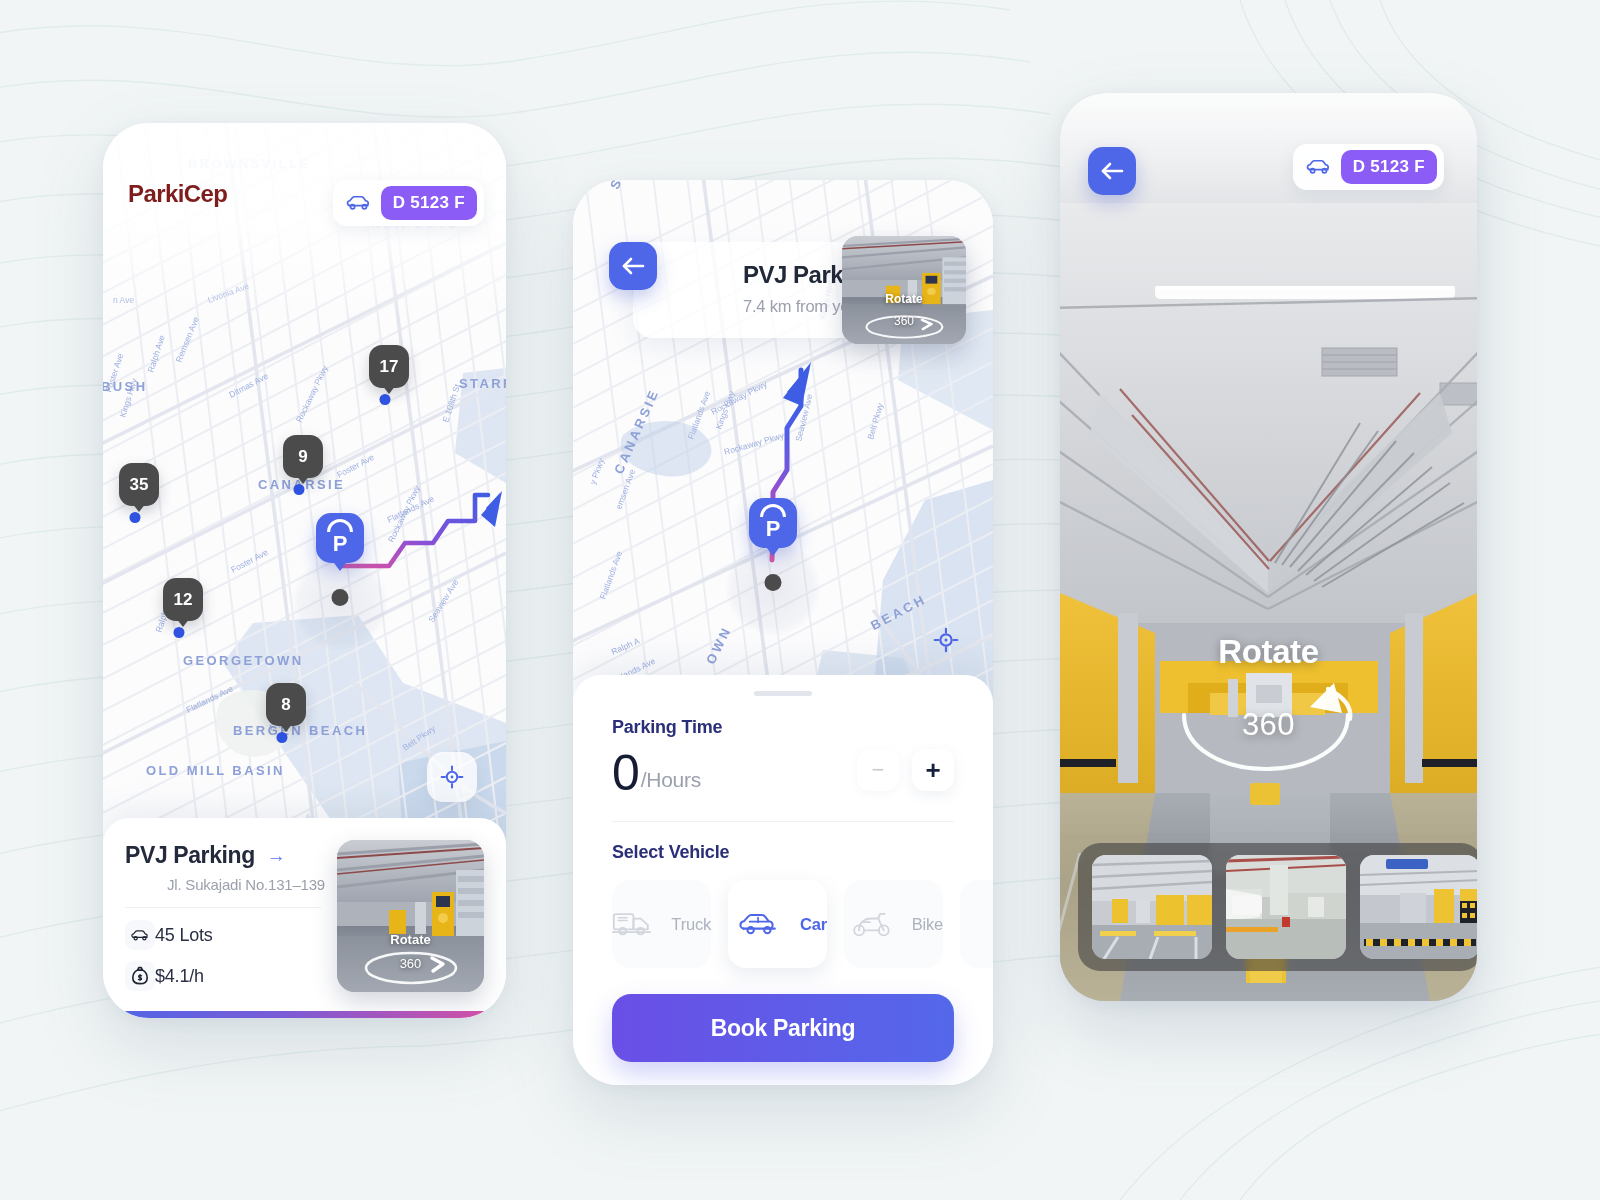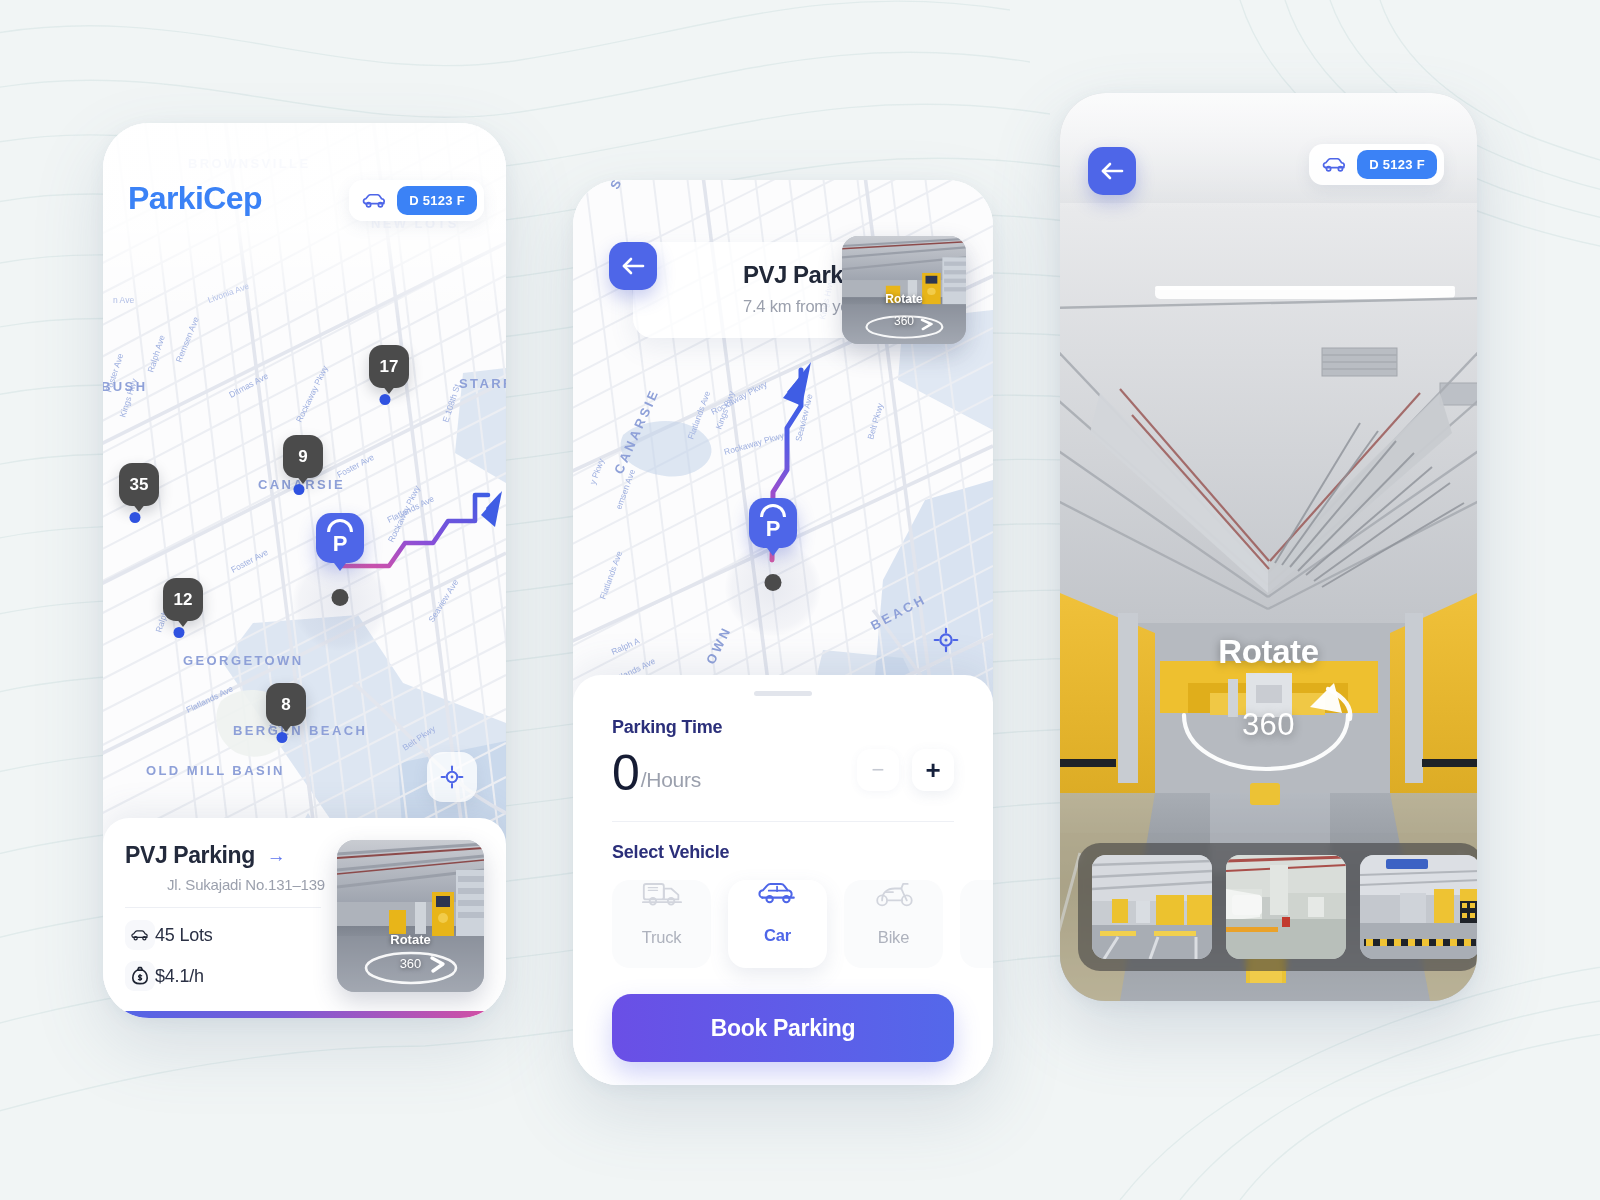--- a/index.html
+++ b/index.html
@@ -32,33 +32,33 @@
   .maplayer { position: absolute; inset: 0; width: 100%; height: 100%; }
 
   
   .p1-top {
     position: absolute; left: 0; top: 0; right: 0; height: 195px;
     background: linear-gradient(180deg, rgba(255,255,255,.93) 0%, rgba(255,255,255,.86) 55%, rgba(255,255,255,0) 100%);
     z-index: 6; pointer-events: none;
   }
   .brand {
     position: absolute; left: 25px; top: 57px; z-index: 8;
-    font-size: 32px; font-weight: bold; letter-spacing: -.6px; color: #3b82f6;
+    font-size: 24px; font-weight: bold; letter-spacing: -.6px; color: #7f1d1d;
   }
   .plate-pill {
     position: absolute; z-index: 8; display: flex; align-items: center;
     background: rgba(255,255,255,.94); border-radius: 14px;
     padding: 6px 7px 6px 12px; gap: 9px;
     box-shadow: 0 5px 16px rgba(80,100,140,.10);
   }
   #p1-plate { right: 22px; top: 57px; }
   #p3-plate { right: 33px; top: 137px; }
   .plate-chip {
-    background: #3b82f6; color: #fff; border-radius: 10px;
-    padding: 7px 12px; font-size: 13px; font-weight: bold; letter-spacing: .3px;
+    background: #8b5cf6; color: #fff; border-radius: 10px;
+    padding: 7px 12px; font-size: 17px; font-weight: bold; letter-spacing: .3px;
     white-space: nowrap;
   }
   .searchbar {
     position: absolute; left: 25px; top: 114px; width: 353px; height: 56px;
     background: rgba(244,245,248,.88); border-radius: 17px; z-index: 8;
     display: flex; align-items: center; padding: 0 18px;
   }
   .searchbar .ph { flex: 1; font-size: 17.5px; color: #8d919e; letter-spacing: -.2px; }
 
   
@@ -173,21 +173,21 @@
   .step {
     width: 42px; height: 42px; border-radius: 13px; background: #fff;
     display: flex; align-items: center; justify-content: center;
     box-shadow: 0 4px 13px rgba(90,110,150,.10);
   }
   .step.minus { box-shadow: 0 2px 9px rgba(90,110,150,.06); }
   .sep { height: 1px; background: #eef0f5; margin: 24px 0 20px; }
   .vehrow { display: flex; gap: 17px; margin-top: 17px; }
   .veh {
     width: 99px; height: 88px; border-radius: 18px; background: #fafbfc;
-    display: flex; flex-direction: column; align-items: center; justify-content: flex-start; gap: 20px;
+    display: flex; flex-direction: row; align-items: center; justify-content: flex-end; gap: 20px;
     flex: 0 0 auto;
   }
   .veh .vn { font-size: 16.5px; color: #aeb2bd; letter-spacing: -.2px; }
   .veh.active { background: #fff; box-shadow: 0 7px 20px rgba(90,110,150,.13); }
   .veh.active .vn { color: #4e66e8; font-weight: bold; }
   .bookbtn {
     margin-top: 26px; height: 68px; border-radius: 19px;
     background: linear-gradient(90deg, #6a4fe6 0%, #5468ea 100%);
     display: flex; align-items: center; justify-content: center;
     color: #fff; font-size: 23px; font-weight: bold; letter-spacing: -.3px;

